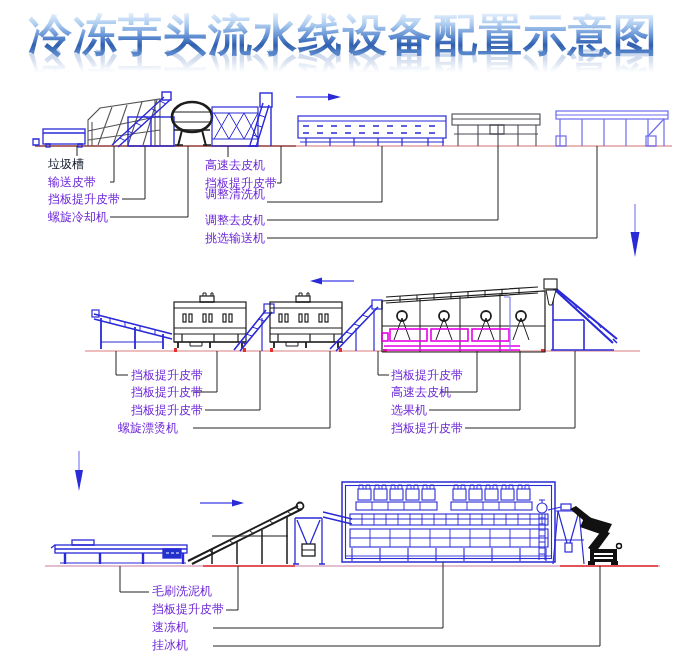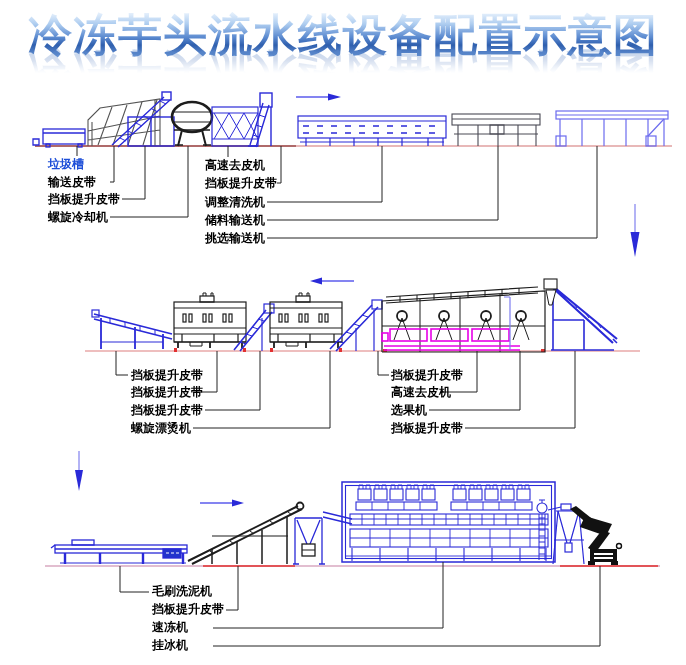--- a/index.html
+++ b/index.html
@@ -12,22 +12,22 @@
     background:linear-gradient(180deg,#eaf3fd 0%,#aecdf0 26%,#5b8ad0 55%,#2f5fae 72%,#6e9ad8 100%);
     -webkit-background-clip:text;background-clip:text;color:transparent;
   }
   .title-reflect{
     transform:scaleY(-1);opacity:.45;margin-top:-10px;
     -webkit-mask-image:linear-gradient(to top,rgba(0,0,0,.85) 0%,rgba(0,0,0,0) 55%);
             mask-image:linear-gradient(to top,rgba(0,0,0,.85) 0%,rgba(0,0,0,0) 55%);
   }
   
   svg.diagram{position:absolute;left:0;top:0;width:686px;height:665px;}
-  .lbl{position:absolute;font-size:12px;font-weight:bold;color:#000000;white-space:nowrap;line-height:13px;}
-  .lbl.normal{font-weight:bold;color:#1d4ed8;}
+  .lbl{position:absolute;font-size:12px;font-weight:normal;color:#6d28d9;white-space:nowrap;line-height:13px;}
+  .lbl.normal{font-weight:normal;color:#0f172a;}
 </style>
 </head>
 <body>
 
 <div class="canvas">
 
   <div class="title-wrap">
     <span class="title">冷冻芋头流水线设备配置示意图</span>
     <span class="title-reflect">冷冻芋头流水线设备配置示意图</span>
   </div>
@@ -344,28 +344,28 @@
     </g>
   </svg>
 
   <div class="lbl normal" style="left:48px;top:158px">垃圾槽</div>
   <div class="lbl" style="left:48px;top:176px">输送皮带</div>
   <div class="lbl" style="left:48px;top:193px">挡板提升皮带</div>
   <div class="lbl" style="left:48px;top:211px">螺旋冷却机</div>
 
   <div class="lbl" style="left:205px;top:159px">高速去皮机</div>
   <div class="lbl" style="left:205px;top:177px">挡板提升皮带</div>
-  <div class="lbl" style="left:205px;top:196px">调整清洗机</div>
-  <div class="lbl" style="left:205px;top:214px">储料输送机</div>
+  <div class="lbl" style="left:205px;top:188px">调整清洗机</div>
+  <div class="lbl" style="left:205px;top:214px">调整去皮机</div>
   <div class="lbl" style="left:205px;top:232px">挑选输送机</div>
 
   <div class="lbl" style="left:131px;top:369px">挡板提升皮带</div>
   <div class="lbl" style="left:131px;top:386px">挡板提升皮带</div>
   <div class="lbl" style="left:131px;top:404px">挡板提升皮带</div>
-  <div class="lbl" style="left:131px;top:422px">螺旋漂烫机</div>
+  <div class="lbl" style="left:118px;top:422px">螺旋漂烫机</div>
 
   <div class="lbl" style="left:391px;top:369px">挡板提升皮带</div>
   <div class="lbl" style="left:391px;top:386px">高速去皮机</div>
   <div class="lbl" style="left:391px;top:404px">选果机</div>
   <div class="lbl" style="left:391px;top:422px">挡板提升皮带</div>
 
   <div class="lbl" style="left:152px;top:585px">毛刷洗泥机</div>
   <div class="lbl" style="left:152px;top:603px">挡板提升皮带</div>
   <div class="lbl" style="left:152px;top:621px">速冻机</div>
   <div class="lbl" style="left:152px;top:639px">挂冰机</div>

